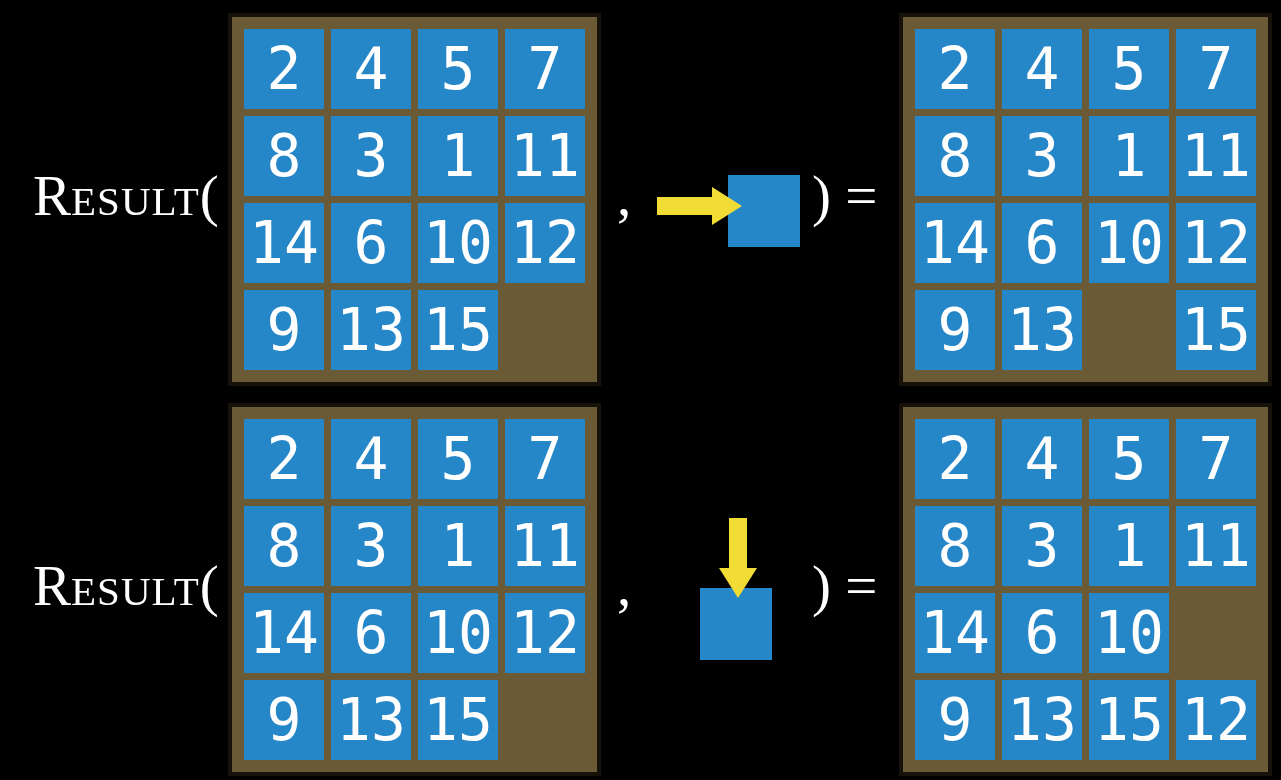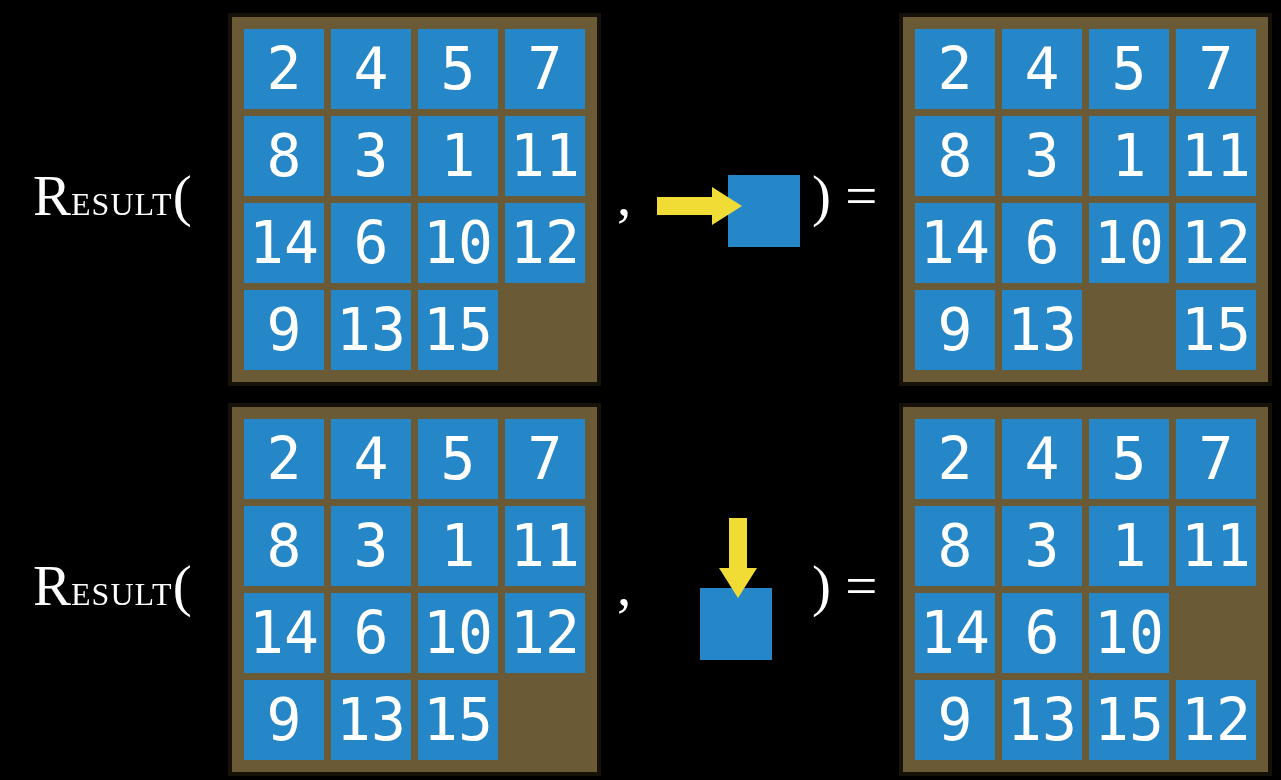--- a/index.html
+++ b/index.html
@@ -27,21 +27,21 @@
   
   .formula-label {
     position: absolute;
     left: 33px;
     top: 167px;
     color: #ffffff;
     line-height: 1;
     white-space: nowrap;
   }
   .fn-initial { font-size: 57px; }
-  .fn-rest    { font-size: 32px; letter-spacing: 1px; margin-top: 40px; }
+  .fn-rest    { font-size: 41px; letter-spacing: 1px; margin-top: 40px; }
   .fn-paren   { font-size: 57px; }
   .comma-text {
     position: absolute;
     left: 617px;
     top: 167px;
     color: #ffffff;
     font-size: 57px;
     line-height: 1;
   }
   .close-text {

